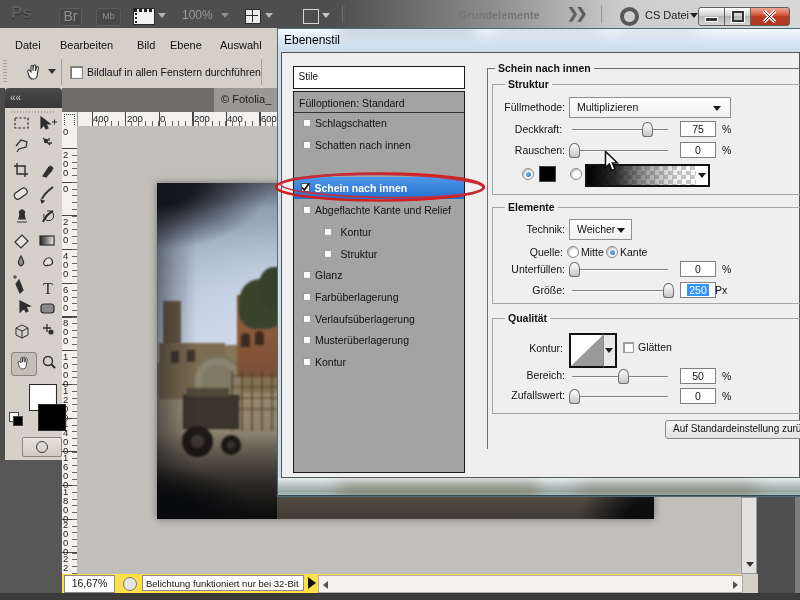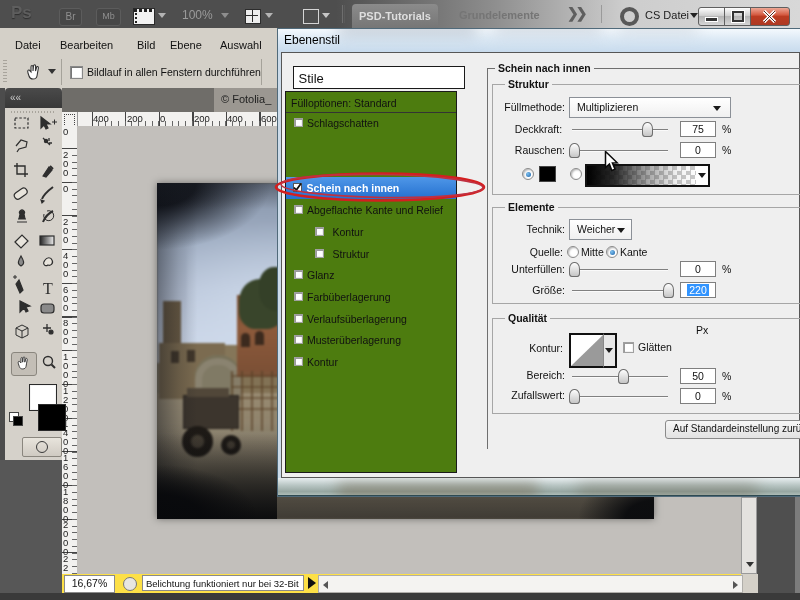--- a/index.html
+++ b/index.html
@@ -30,21 +30,21 @@
        border-top:5px solid #1a1a1a;}
 </style>
 </head>
 <body>
 
 <div class="abs" id="appbar" style="left:0;top:0;width:800px;height:28px;
   background:linear-gradient(to right,#4e4e4e 0%,#4e4e4e 42%,#8f8f8f 62%,#cdcdcd 78%,#d8d8d8 100%);">
 
   <div class="tx" style="left:11px;top:3px;font-size:17px;font-weight:bold;color:#5e5e5e;text-shadow:0 1px 1px #2e2e2e;">Ps</div>
 
-  <div class="abs" style="left:59px;top:8px;width:21px;height:16px;background:#474747;border:1px solid #5c5c5c;border-radius:3px;color:#8f8f8f;font-size:10px;text-align:center;line-height:15px;">Br</div>
+  <div class="abs" style="left:59px;top:8px;width:21px;height:16px;background:#474747;border:1px solid #5c5c5c;border-radius:3px;color:#8f8f8f;font-size:14px;text-align:center;line-height:15px;">Br</div>
   <div class="abs" style="left:96px;top:8px;width:23px;height:16px;background:#474747;border:1px solid #5c5c5c;border-radius:3px;color:#8f8f8f;font-size:9px;text-align:center;line-height:15px;">Mb</div>
 
   <div class="abs" style="left:133px;top:8px;width:20px;height:15px;background:#f2f2f2;border:1px solid #2a2a2a;">
     <div class="abs" style="left:1px;top:0;width:2px;height:14px;background:repeating-linear-gradient(to bottom,#222 0 2px,#f2f2f2 2px 4px);"></div>
     <div class="abs" style="left:0px;top:0px;width:18px;height:3px;background:repeating-linear-gradient(to right,#222 0 3px,#f2f2f2 3px 5px);"></div>
   </div>
   <div class="abs" style="left:158px;top:13px;border-left:4px solid transparent;border-right:4px solid transparent;border-top:5px solid #b4b4b4;"></div>
 
   <div class="tx" style="left:182px;top:8px;font-size:12px;color:#9b9b9b;">100%</div>
   <div class="abs" style="left:221px;top:13px;border-left:4px solid transparent;border-right:4px solid transparent;border-top:5px solid #8e8e8e;"></div>
@@ -54,21 +54,20 @@
     <div class="abs" style="left:0;top:5px;width:12px;height:1px;background:#2c2c2c;"></div>
   </div>
   <div class="abs" style="left:265px;top:13px;border-left:4px solid transparent;border-right:4px solid transparent;border-top:5px solid #b4b4b4;"></div>
 
   <div class="abs" style="left:303px;top:9px;width:14px;height:13px;border:1px solid #d5d5d5;"></div>
   <div class="abs" style="left:322px;top:13px;border-left:4px solid transparent;border-right:4px solid transparent;border-top:5px solid #c6c6c6;"></div>
 
   <div class="abs" style="left:342px;top:5px;width:1px;height:18px;background:#6e6e6e;"></div>
   <div class="abs" style="left:344px;top:5px;width:1px;height:18px;background:#5a5a5a;"></div>
 
-  <div class="abs" style="left:352px;top:4px;width:86px;height:24px;background:linear-gradient(#8b8b8b,#767676);border-radius:4px 4px 0 0;color:#dedede;font-size:11px;font-weight:bold;text-align:center;line-height:24px;">PSD-Tutorials</div>
   <div class="tx" style="left:459px;top:9px;font-size:11px;font-weight:bold;color:#757575;">Grundelemente</div>
   <div class="tx" style="left:567px;top:5px;font-size:14px;font-weight:bold;color:#5f5f5f;letter-spacing:-3px;">❯❯</div>
 
   <div class="abs" style="left:601px;top:5px;width:1px;height:18px;background:#9a9a9a;"></div>
 
   <div class="abs" style="left:620px;top:7px;width:11px;height:11px;border:4px solid #585858;border-radius:50%;"></div>
   <div class="tx" style="left:645px;top:9px;font-size:11px;color:#1c1c1c;">CS Datei</div>
   <div class="abs" style="left:690px;top:13px;border-left:4px solid transparent;border-right:4px solid transparent;border-top:5px solid #222;"></div>
 
   <div class="abs" style="left:698px;top:7px;width:92px;height:17px;">
@@ -307,28 +306,32 @@
     <div class="abs" style="left:60px;top:6px;width:200px;height:14px;background:#7a6f5a;filter:blur(7px);opacity:.6;"></div>
     <div class="abs" style="left:300px;top:7px;width:180px;height:14px;background:#6f6a58;filter:blur(8px);opacity:.5;"></div>
   </div>
   <div class="abs" style="left:1px;top:467px;width:522px;height:1px;background:#2e4a52;"></div>
 
   <div class="tx" style="left:7px;top:5px;font-size:12px;color:#000;">Ebenenstil</div>
 
   <div class="abs" style="left:4px;top:24px;width:519px;height:426px;background:#efefef;border:1px solid #565656;box-sizing:border-box;"></div>
 
   <div class="abs" style="left:15.5px;top:38px;width:170px;height:21px;background:#fff;border:1px solid #1a1a1a;">
-    <div class="tx" style="left:5px;top:4px;font-size:13px;color:#111;">Stile</div>
-  </div>
-  <div class="abs" style="left:8px;top:62.5px;width:170px;height:380px;background:#4d7c0f;border:1px solid #1a1a1a;">
+    <div class="tx" style="left:5px;top:4px;font-size:10px;color:#111;">Stile</div>
+  </div>
+  <div class="abs" style="left:16px;top:62.5px;width:170px;height:380px;background:#a3a3a3;border:1px solid #1a1a1a;">
     <div class="tx" style="left:5px;top:5px;font-size:10.5px;color:#111;">Fülloptionen: Standard</div>
     <div class="abs" style="left:0;top:20.5px;width:170px;height:1px;background:#333;"></div>
     <div class="row" style="top:20.8px;">
         <div class="cb" style="left:7px;top:6px;"></div>
         <div class="t">Schlagschatten</div>
+      </div>
+    <div class="row" style="top:42.5px;">
+        <div class="cb" style="left:7px;top:6px;"></div>
+        <div class="t">Schatten nach innen</div>
       </div>
     <div class="row" style="top:85.9px;left:0;width:170px;background:linear-gradient(#4f97e8,#2470cf);color:#fff;font-weight:bold;">
       <div class="cb" style="left:7px;top:6px;box-shadow:none;border-color:#555;"></div>
       <svg class="abs" style="left:6px;top:5px;" width="11" height="11" viewBox="0 0 11 11">
           <path d="M2 5.5 L4.3 8 L9 1.5" fill="none" stroke="#111" stroke-width="1.8"></path>
         </svg>
       <div class="t" style="left:20.5px;">Schein nach innen</div>
     </div>
     <div class="row" style="top:107.6px;">
         <div class="cb" style="left:7px;top:6px;"></div>
@@ -412,22 +415,22 @@
     </div>
   <div class="tx" style="left:343px;top:218px;font-size:10.5px;color:#111;">Kante</div>
   <div class="lab" style="left:215px;top:234.5px;width:73px;">Unterfüllen:</div>
   <div class="trk" style="left:295px;top:241px;width:96px;"></div>
   <div class="thm" style="left:292px;top:234px;"></div>
   <div class="nbox" style="left:403px;top:233px;">0</div>
   <div class="pct" style="left:445px;top:235px;">%</div>
   <div class="lab" style="left:215px;top:255.5px;width:73px;">Größe:</div>
   <div class="trk" style="left:295px;top:262px;width:96px;"></div>
   <div class="thm" style="left:386px;top:255px;"></div>
-  <div class="nbox" style="left:403px;top:254px;"><span style="background:#3194ff;color:#fff;padding:0 2px;">220</span></div>
-  <div class="pct" style="left:419px;top:256px;margin-top:40px;">Px</div>
+  <div class="nbox" style="left:403px;top:254px;"><span style="background:#3194ff;color:#fff;padding:0 2px;">250</span></div>
+  <div class="pct" style="left:438px;top:256px;">Px</div>
 
   <div class="fbox" style="left:215px;top:290px;width:316px;height:94px;border-right:none;"></div>
   <div class="leg" style="left:228px;top:284px;">Qualität</div>
   <div class="lab" style="left:213px;top:314px;width:73px;">Kontur:</div>
   <div class="abs" style="left:292px;top:305px;width:32px;height:31px;background:#fff;border:2px solid #111;">
     <div class="abs" style="left:0;top:0;width:0;height:0;border-left:32px solid transparent;border-bottom:31px solid #9a9a9a;"></div>
   </div>
   <div class="abs" style="left:326px;top:305px;width:11px;height:31px;background:#e8e8e8;border:2px solid #111;border-left:1px solid #888;">
     <div class="dar" style="left:1px;top:13px;"></div>
   </div>

